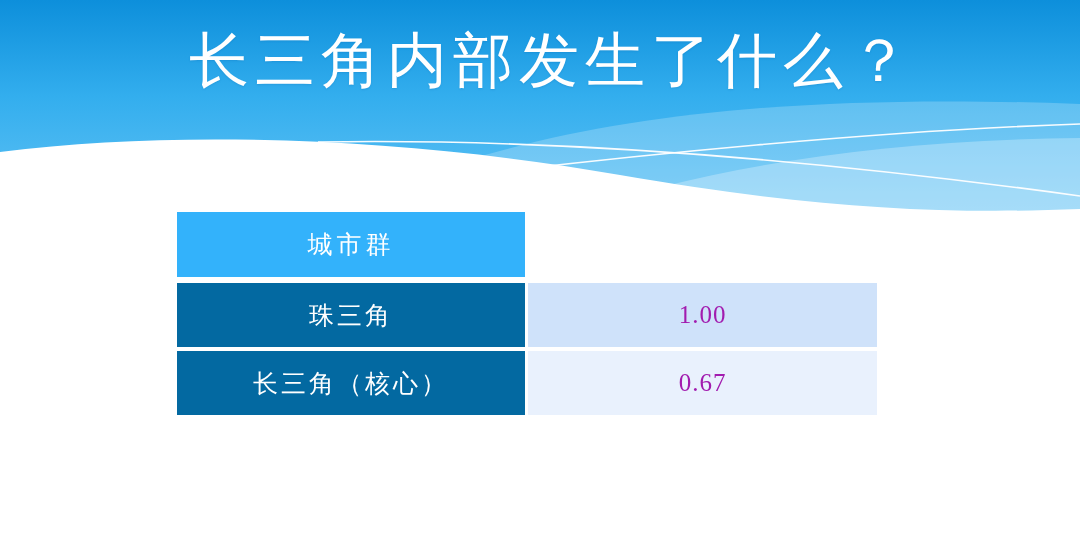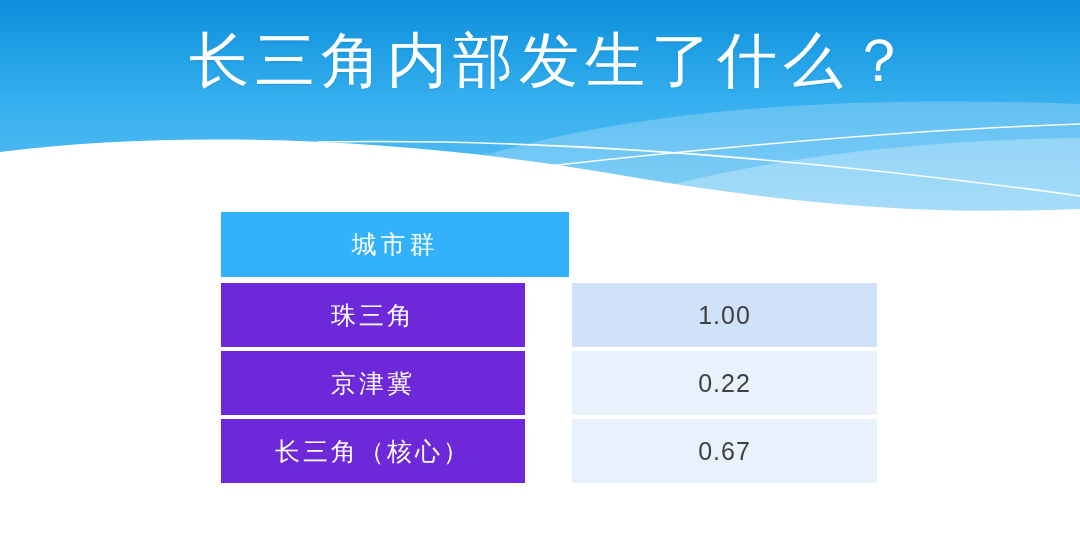--- a/index.html
+++ b/index.html
@@ -62,34 +62,33 @@
     width: 100%;
     margin-bottom: 4px;
   }
   .cell {
     box-sizing: border-box;
     display: flex;
     align-items: center;
     justify-content: center;
     height: 64px;
     font-size: 25px;
-    margin-left: 44px;
   }
   .cell-name {
     width: 348px;
     margin-right: 3px;
-    background: #6d28d9;
+    background: #0369a1;
     color: #ffffff;
     font-family: Liberation Mono, monospace;
     letter-spacing: 3px;
   }
   .cell-value {
     width: 349px;
-    color: #404040;
-    font-family: Liberation Sans, sans-serif;
+    color: #a21caf;
+    font-family: Liberation Serif, serif;
     letter-spacing: 1px;
   }
   .header-row .cell {
     height: 65px;
     background: #33b2fb;
     color: #ffffff;
     font-family: "DejaVu Serif", "Liberation Serif", serif;
     font-size: 25px;
     letter-spacing: 4px;
   }
@@ -132,24 +131,20 @@
 
     <div class="trow header-row">
       <div class="cell cell-name">城市群</div>
     </div>
 
     <div class="trow shade-a">
       <div class="cell cell-name">珠三角</div>
       <div class="cell cell-value">1.00</div>
     </div>
 
-    <div class="trow shade-b">
-      <div class="cell cell-name">京津冀</div>
-      <div class="cell cell-value">0.22</div>
-    </div>
 
 
     <div class="trow shade-b">
       <div class="cell cell-name">长三角（核心）</div>
       <div class="cell cell-value">0.67</div>
     </div>
 
   </div>
 
 </div>

